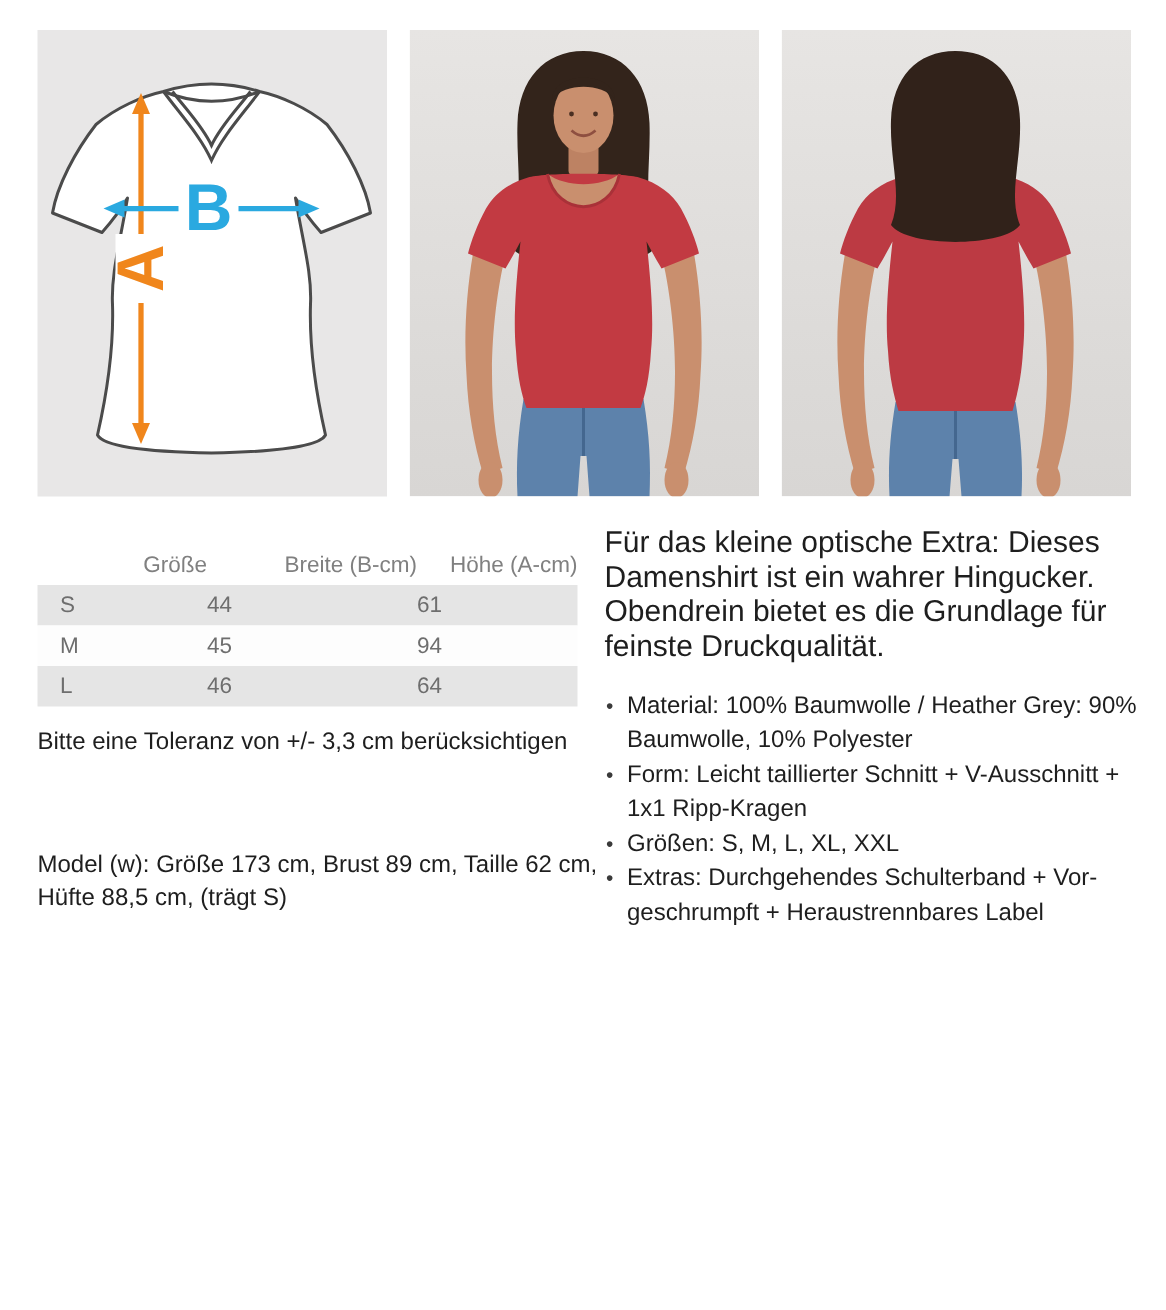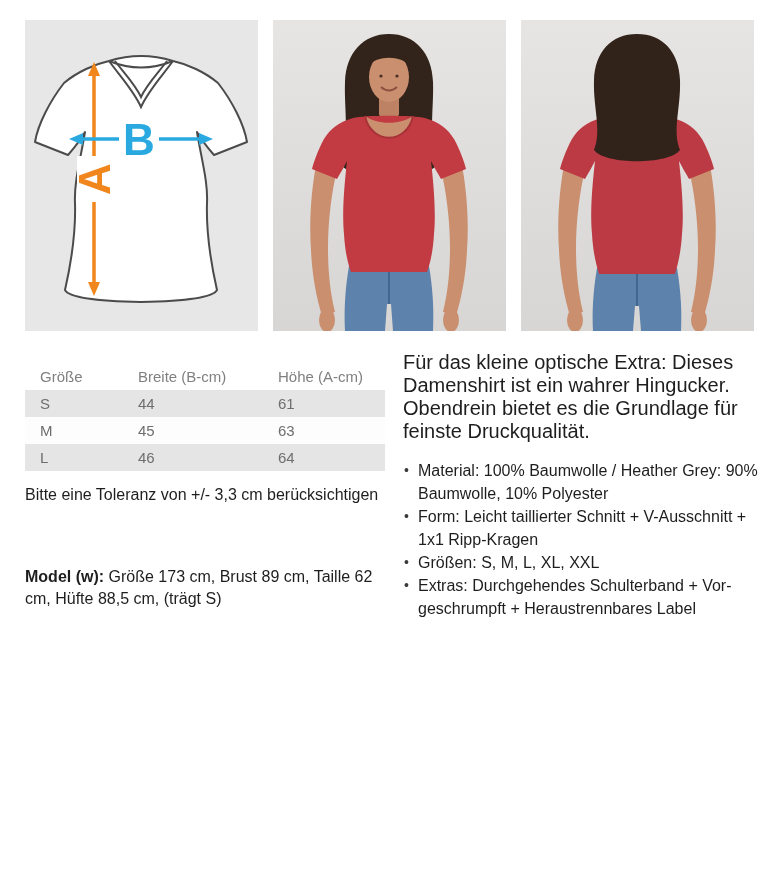--- a/index.html
+++ b/index.html
@@ -17,29 +17,29 @@
   .panel svg { display:block; }
 
   
   .left-col { position:absolute; left:25px; top:362px; width:360px; }
   table.size-table { width:360px; border-collapse:collapse; table-layout:fixed;
     font-size:15px; }
   table.size-table col.c1 { width:113px; }
   table.size-table col.c2 { width:140px; }
   table.size-table col.c3 { width:107px; }
   table.size-table th { height:28px; font-weight:normal; color:#808080;
-    text-align:left; vertical-align:middle; }
+    text-align:right; vertical-align:middle; }
   table.size-table td { height:27px; color:#6e6e6e; vertical-align:middle; }
   table.size-table th:first-child, table.size-table td:first-child { padding-left:15px; }
   table.size-table tbody tr:nth-child(odd) { background:#e5e5e5; }
   table.size-table tbody tr:nth-child(even) { background:#fdfdfd; }
 
   .tolerance { margin-top:13px; font-size:16px; line-height:22px; color:#1e1e1e; }
   .model-note { margin-top:60px; font-size:16px; line-height:22px; color:#1e1e1e; width:375px; }
-  .model-note b { font-weight:bold; }
+  .model-note b { font-weight:normal; }
 
   
   .right-col { position:absolute; left:403px; top:351px; width:356px; }
   .intro { font-size:20px; line-height:23px; color:#1e1e1e; margin-bottom:16px;
     hyphens:manual; }
   .desc-list { list-style:none; }
   .desc-list li { position:relative; padding-left:15px; font-size:16px;
     line-height:23px; color:#1e1e1e; hyphens:manual; }
   .desc-list li::before { content:"\2022"; position:absolute; left:1px; top:0;
     color:#3a3a3a; font-size:14px; }
@@ -198,21 +198,21 @@
       </thead>
       <tbody>
         <tr>
           <td>S</td>
           <td>44</td>
           <td>61</td>
         </tr>
         <tr>
           <td>M</td>
           <td>45</td>
-          <td>63</td>
+          <td>94</td>
         </tr>
         <tr>
           <td>L</td>
           <td>46</td>
           <td>64</td>
         </tr>
       </tbody>
     </table>
 
     <p class="tolerance">Bitte eine Toleranz von +/- 3,3 cm berücksichtigen</p>

